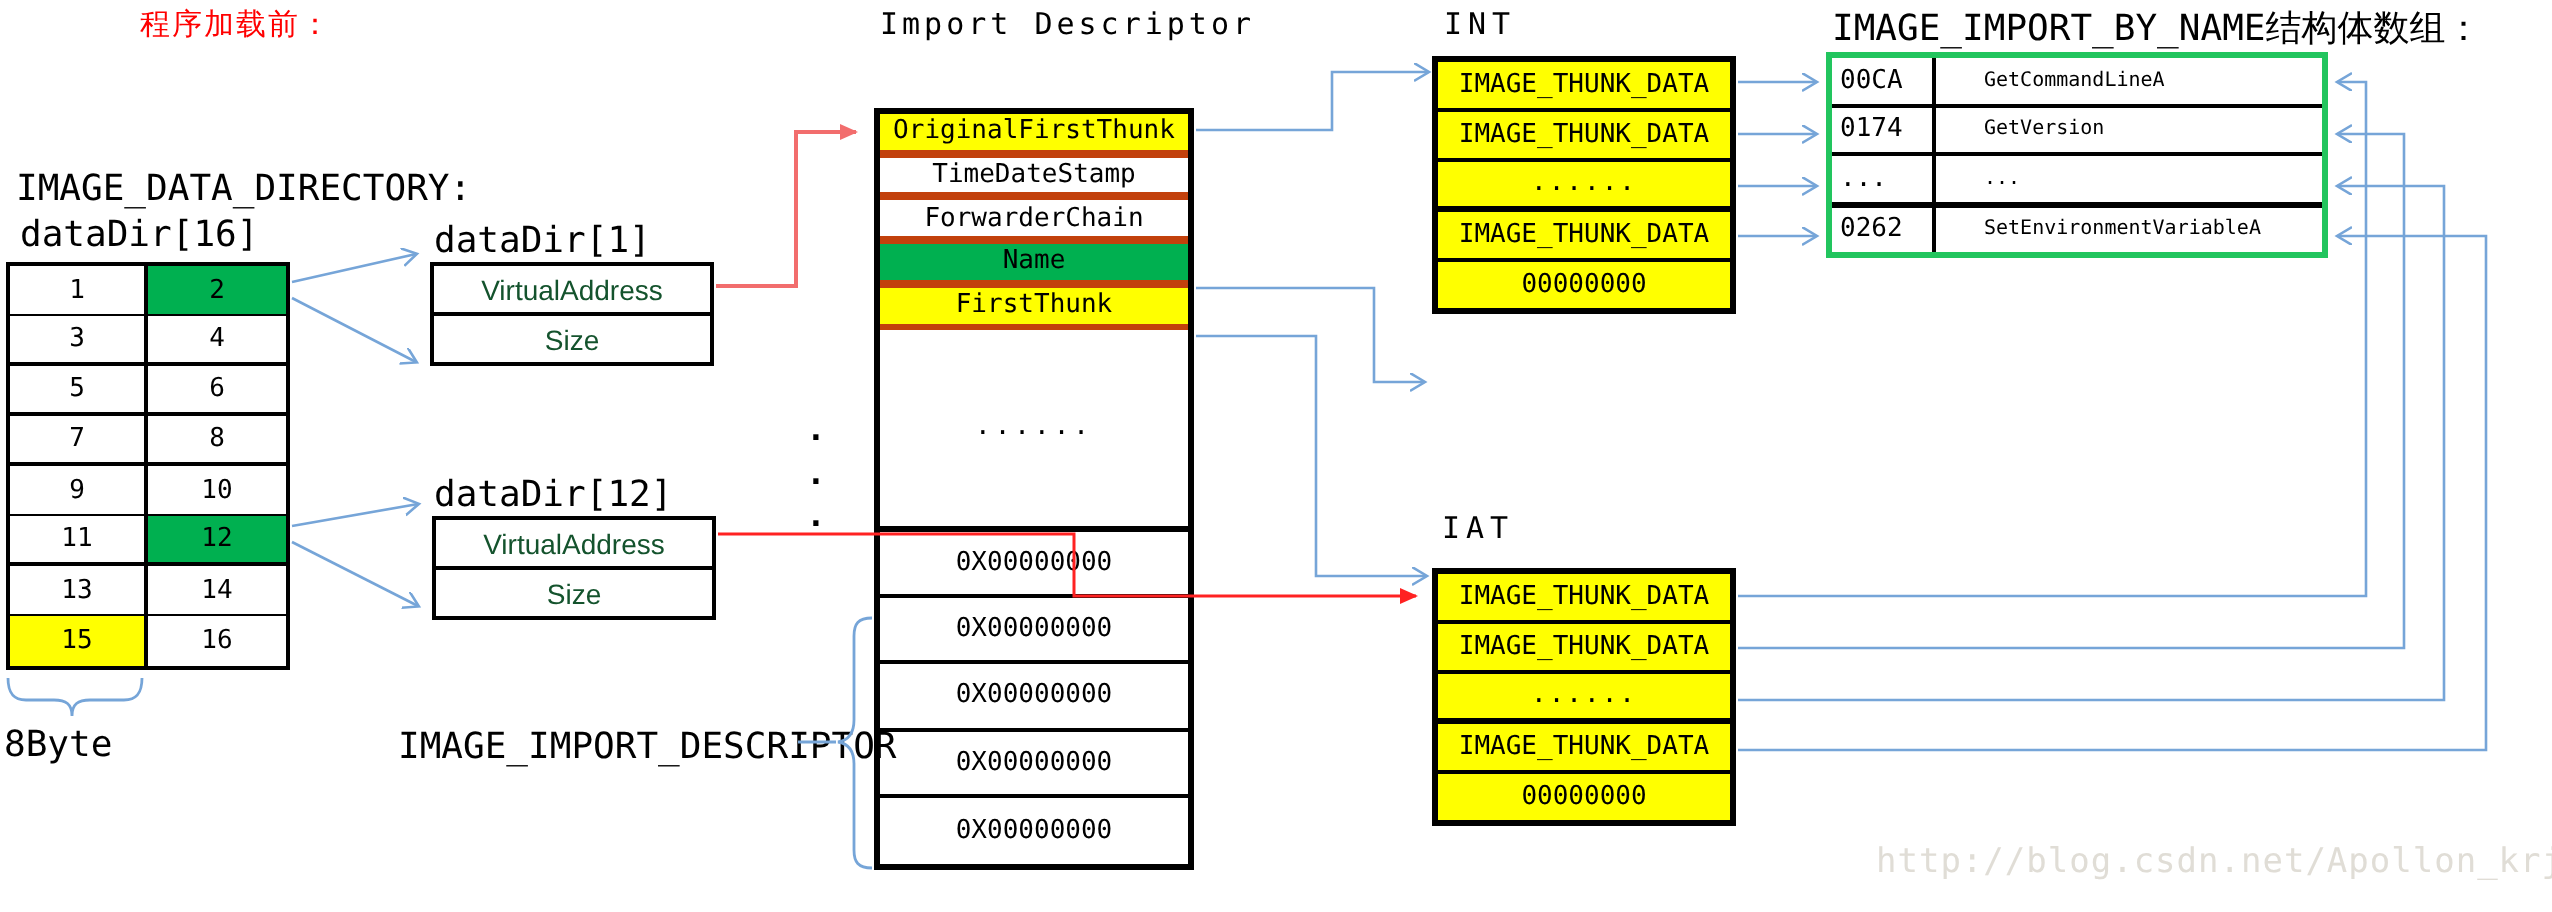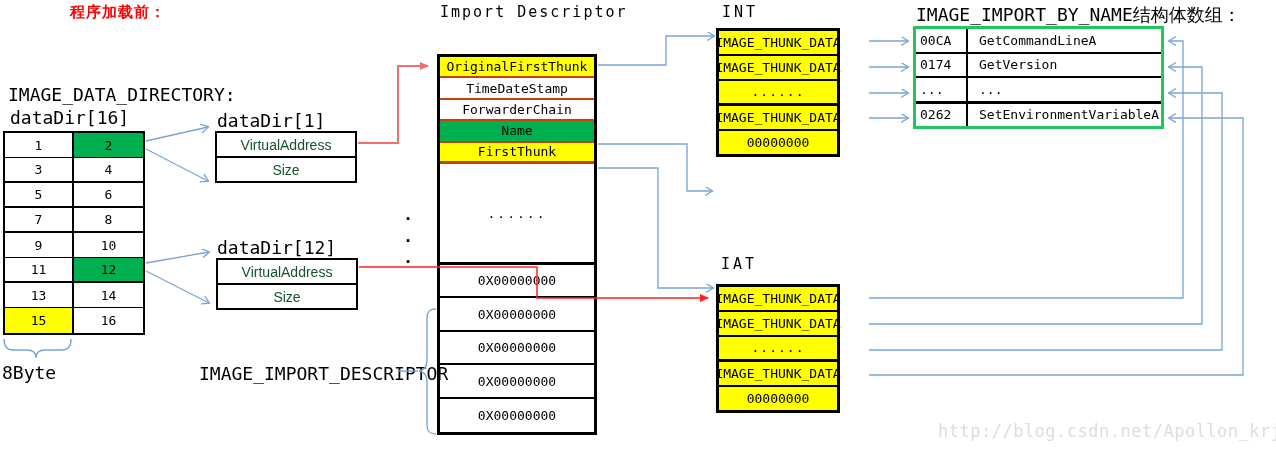--- a/index.html
+++ b/index.html
@@ -2,21 +2,21 @@
 <html><head>
 <meta charset="utf-8">
 <style>
   *{box-sizing:border-box;margin:0;padding:0}
   html,body{background:#fff}
   .canvas{position:relative;width:1276px;height:456px;background:#fff;overflow:hidden;
           font-family:"DejaVu Sans Mono","Liberation Mono",monospace;color:#000}
   .abs{position:absolute}
   .mono13{font-size:18px;line-height:1.15;white-space:nowrap}
   .section-title{font-size:15px;font-weight:normal;letter-spacing:2px;white-space:nowrap}
-  .stage{font-family:"Liberation Sans",sans-serif;font-weight:bold;font-size:15px;color:#ff0000;letter-spacing:1px}
+  .stage{font-family:"Liberation Sans",sans-serif;font-weight:normal;font-size:15px;color:#ff0000;letter-spacing:1px}
   .underline{text-decoration:underline;text-underline-offset:3px}
   .bg-green{background:#00b050}
   .bg-yellow{background:#ffff00}
 
   
   .ddir{left:3px;top:131px;width:142px;height:204px;border:2px solid #000;
         display:grid;grid-template-columns:1fr 1fr;align-content:start}
   .ddcell{height:25px;display:flex;align-items:center;justify-content:center;
           font-size:13px;border-bottom:2px solid #000}
   .ddcell:nth-child(odd){border-right:2px solid #000}
@@ -27,46 +27,46 @@
 
   
   .entry{width:142px;height:52px;border:2px solid #000;display:flex;flex-direction:column}
   .entry .erow{flex:1;display:flex;align-items:center;justify-content:center;
                font-family:"Liberation Sans",sans-serif;font-size:14px;color:#14532d}
   .entry .erow:first-child{border-bottom:2px solid #000}
 
   
   .imp{left:437px;top:54px;width:160px;height:381px;border:3px solid #000;display:flex;flex-direction:column}
   .idrow{height:25.4px;display:flex;align-items:center;justify-content:center;
-         font-size:13px;border-bottom:2px solid #c2410c;white-space:nowrap}
+         font-size:13px;border-bottom:4px solid #c2410c;white-space:nowrap}
   .idrow:nth-child(5){border-bottom-width:3px}
   .id-gap{height:121px;display:flex;align-items:center;justify-content:center;
           font-size:13px;letter-spacing:2px;border-bottom:3px solid #000}
   .zrow{height:40px;display:flex;align-items:center;justify-content:center;
         font-size:13px;border-bottom:2px solid #000}
   .zrow:nth-child(5){border-bottom:none}
   .side-dots{left:403px;top:205px;height:62px;width:10px;display:flex;flex-direction:column;
              justify-content:space-between;align-items:center;font-size:16px;font-weight:bold}
 
   
-  .thunk{width:124px;height:129px;border:3px solid #000;background:#ffff00;display:flex;flex-direction:column}
+  .thunk{width:152px;height:129px;border:3px solid #000;background:#ffff00;display:flex;flex-direction:column}
   .trow{flex:1;display:flex;align-items:center;justify-content:center;font-size:13px;white-space:nowrap}
   .trow:nth-child(1),.trow:nth-child(2),.trow:nth-child(4){border-bottom:2px solid #000}
   .trow:nth-child(3){border-bottom:3px solid #000;letter-spacing:1px}
 
   .dll{left:716px;top:178px;width:152px;height:30px;border:3px solid #000;background:#00b050;
        display:flex;align-items:center;justify-content:center;font-size:13px}
 
   
   .ibn{left:913px;top:26px;width:251px;height:103px;border:3px solid #22c55e;display:flex;flex-direction:column}
   .ibn-row{flex:1;display:grid;grid-template-columns:52px 1fr}
   .ibn-row:nth-child(1),.ibn-row:nth-child(2){border-bottom:2px solid #000}
   .ibn-row:nth-child(3){border-bottom:3px solid #000}
   .ibn-ord{border-right:2px solid #000;display:flex;align-items:center;padding-left:4px;font-size:13px}
-  .ibn-name{display:flex;align-items:center;padding-left:11px;font-size:13px;white-space:nowrap}
+  .ibn-name{display:flex;align-items:center;padding-left:24px;font-size:10px;white-space:nowrap}
 
   .watermark{left:938px;top:421px;font-size:17px;color:#e0ddd6;letter-spacing:.5px;white-space:nowrap}
   svg.wires{position:absolute;left:0;top:0;pointer-events:none}
 </style>
 </head>
 <body>
 
 <div class="canvas">
 
   <div class="abs stage" style="left:70px;top:3px">程序加载前：</div>

